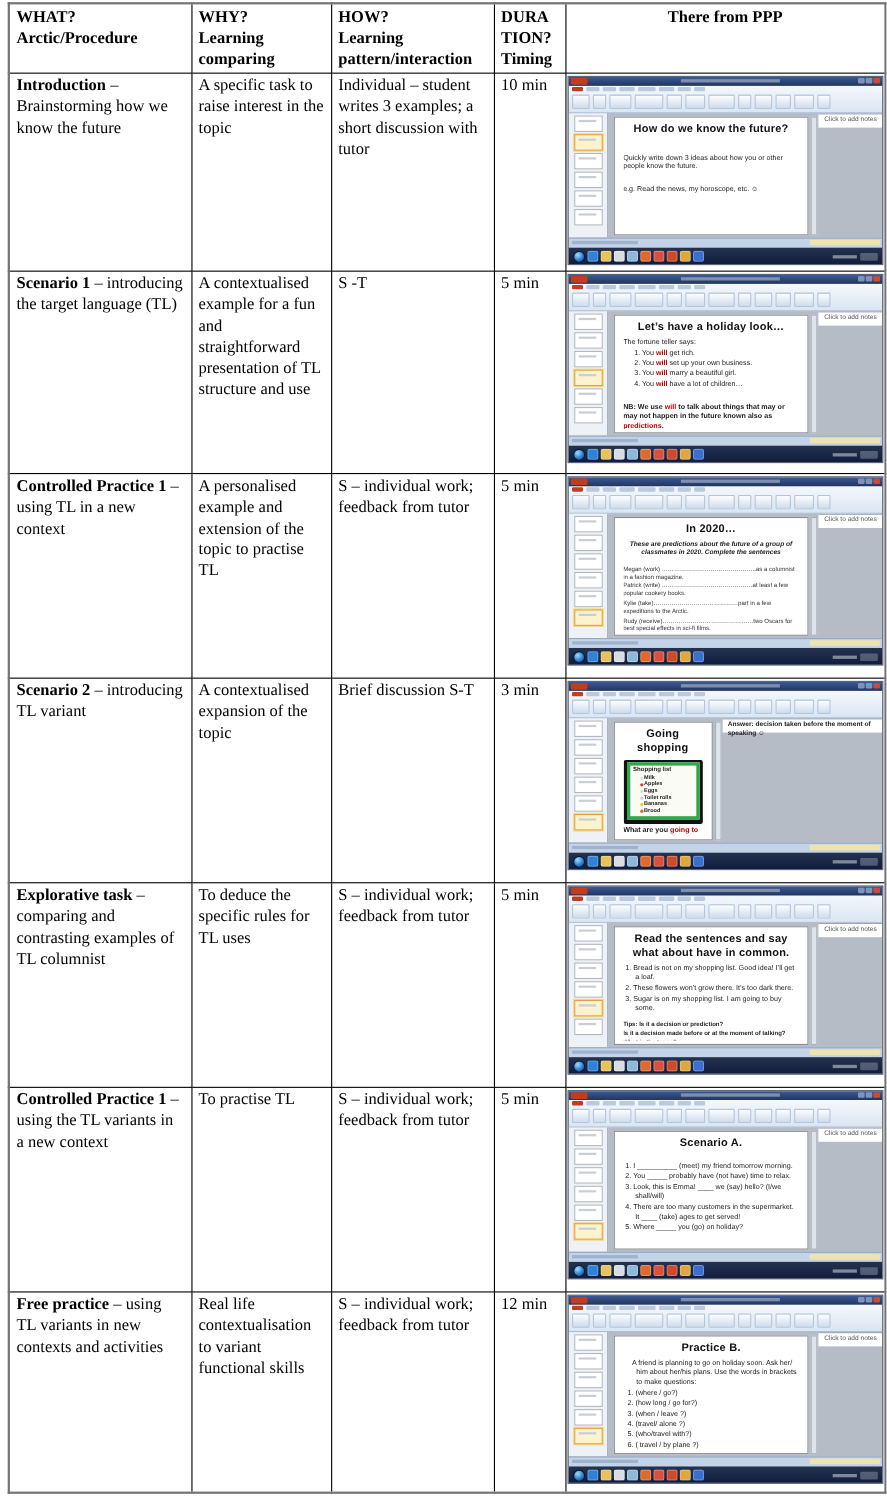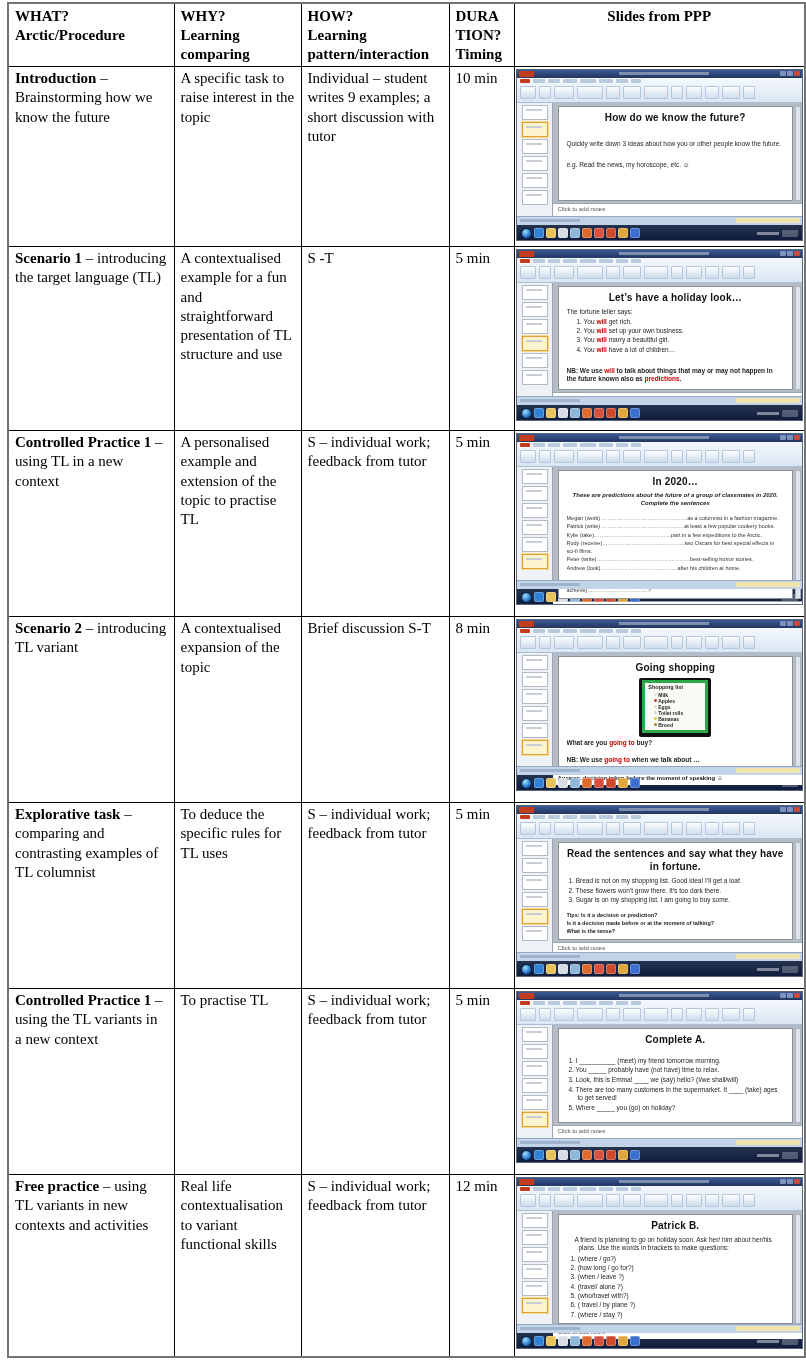--- a/index.html
+++ b/index.html
@@ -34,21 +34,21 @@
   .rtabs{display:flex;gap:3px;height:5px;margin-bottom:2px;}
   .tabsm{height:4px;background:#b9c9de;border-radius:1px;display:inline-block;}
   .tabsm:first-child{background:#c43c1e;}
   .rctrls{display:flex;gap:3px;align-items:flex-start;height:14px;}
   .smudge{height:11px;background:linear-gradient(#fdfeff,#cfdcec);border:1px solid #b4c6dc;border-radius:1px;display:inline-block;}
   .ppt-work{display:flex;height:113px;background:#b6bcc6;}
   .ppt-thumbs{width:36px;background:#eef2f7;border-right:1px solid #9aa4b2;padding:2px 3px;box-sizing:border-box;}
   .thumb{width:24px;height:13px;background:#fff;border:1px solid #b3b9c2;margin:0 0 2px 2px;position:relative;}
   .thumb.active{border:1px solid var(--thumbactive,#e2a13c);background:#fdf3cf;box-shadow:0 0 0 1px #f3d98c;}
   .thumb-line{position:absolute;left:3px;top:3px;width:16px;height:2px;background:#c9ced6;}
-  .ppt-right{flex:1;display:flex;flex-direction:column;min-width:0;}
+  .ppt-right{flex:1;display:flex;flex-direction:row;min-width:0;}
   .ppt-slidewrap{flex:1;position:relative;padding:3px 9px 2px 5px;}
   .ppt-scroll{position:absolute;right:1px;top:3px;bottom:2px;width:6px;background:#dfe4ec;border:1px solid #aab3c0;box-sizing:border-box;}
   .ppt-slide{width:100%;height:100%;background:#fff;border:1px solid #8a8f98;box-sizing:border-box;padding:3px 8px;overflow:hidden;}
   .ppt-notes{height:13px;background:#fff;border-top:1px solid #9aa4b2;font-size:6px;color:#555;padding:2px 5px;box-sizing:border-box;}
   .ppt-notes.nb-notes{font-weight:bold;color:#222;}
   .ppt-status{height:8px;background:#c3d3e8;border-top:1px solid #98a8c0;position:relative;}
   .st-smudge{position:absolute;left:3px;top:2px;width:60px;height:3px;background:#9fb3cd;}
   .st-zoom{position:absolute;right:2px;top:1px;width:64px;height:5px;background:var(--statusright,#efe3ae);border-radius:1px;}
   .ppt-taskbar{height:16px;background:linear-gradient(#26334f,var(--taskbar,#0e1b3c));display:flex;align-items:center;gap:2px;padding:0 4px;box-sizing:border-box;}
   .orb{width:11px;height:11px;border-radius:50%;background:radial-gradient(circle at 35% 30%,#9fe0f9,#2f7fd0 55%,#0b2f73);border:1px solid #051a3c;box-sizing:border-box;}
@@ -107,29 +107,29 @@
           <div>HOW?</div>
           <div>Learning</div>
           <div>pattern/interaction</div>
         </th>
         <th>
           <div>DURA</div>
           <div>TION?</div>
           <div>Timing</div>
         </th>
         <th class="col-slides">
-          <div>Slides from PPP</div>
+          <div>There from PPP</div>
         </th>
       </tr>
   </thead>
   <tbody id="table-body">
       <tr>
     <td><span class="b">Introduction</span><span> – Brainstorming how we know the future</span></td>
     <td>A specific task to raise interest in the topic</td>
-    <td>Individual – student writes 9 examples; a short discussion with tutor</td>
+    <td>Individual – student writes 3 examples; a short discussion with tutor</td>
     <td>10 min</td>
     <td class="slide-cell">
       <div class="ppt">
         <div class="ppt-titlebar">
           <span class="ppt-file"></span>
           <span class="tb-smudge"></span>
           <span class="wbtns">
                 <span class="wbtn"></span>
                 <span class="wbtn"></span>
                 <span class="wbtn close"></span>
@@ -434,21 +434,21 @@
                 <span class="tray-clock"></span>
               </span>
             </div>
       </div>
     </td>
   </tr>
       <tr>
     <td><span class="b">Scenario 2</span><span> – introducing TL variant</span></td>
     <td>A contextualised expansion of the topic</td>
     <td>Brief discussion S-T</td>
-    <td>8 min</td>
+    <td>3 min</td>
     <td class="slide-cell">
       <div class="ppt">
         <div class="ppt-titlebar">
           <span class="ppt-file"></span>
           <span class="tb-smudge"></span>
           <span class="wbtns">
                 <span class="wbtn"></span>
                 <span class="wbtn"></span>
                 <span class="wbtn close"></span>
               </span>
@@ -629,21 +629,21 @@
                   <div class="thumb-line"></div>
                 </div>
                 <div class="thumb">
                   <div class="thumb-line"></div>
                 </div>
               </div>
           <div class="ppt-right">
             <div class="ppt-slidewrap">
               <div class="ppt-slide">
                 <div class="slide-content">
-                      <div class="sl-title"><span>Read the sentences and say what they have in fortune.</span></div>
+                      <div class="sl-title"><span>Read the sentences and say what about have in common.</span></div>
                       <div class="sl-listh"><span>1. Bread is not on my shopping list. Good idea! I’ll get a loaf.</span></div>
                       <div class="sl-listh"><span>2. These flowers won’t grow there. It’s too dark there.</span></div>
                       <div class="sl-listh"><span>3. Sugar is on my shopping list. I am going to buy some.</span></div>
                       <div class="sl-gap"></div>
                       <div class="sl-smallbold"><span>Tips: Is it a decision or prediction?</span></div>
                       <div class="sl-smallbold"><span>Is it a decision made before or at the moment of talking?</span></div>
                       <div class="sl-smallbold"><span>What is the tense?</span></div>
                     </div>
               </div>
               <div class="ppt-scroll"></div>
@@ -734,21 +734,21 @@
                   <div class="thumb-line"></div>
                 </div>
                 <div class="thumb active">
                   <div class="thumb-line"></div>
                 </div>
               </div>
           <div class="ppt-right">
             <div class="ppt-slidewrap">
               <div class="ppt-slide">
                 <div class="slide-content">
-                      <div class="sl-title"><span>Complete A.</span></div>
+                      <div class="sl-title"><span>Scenario A.</span></div>
                       <div class="sl-gap"></div>
                       <div class="sl-listh"><span>1. I __________ (meet) my friend tomorrow morning.</span></div>
                       <div class="sl-listh"><span>2. You _____ probably  have (not have) time to relax.</span></div>
                       <div class="sl-listh"><span>3. Look, this is Emma! ____ we (say) hello? (I/we shall/will)</span></div>
                       <div class="sl-listh"><span>4. There are too many customers in the supermarket. It ____ (take) ages to get served!</span></div>
                       <div class="sl-listh"><span>5. Where _____ you (go) on holiday?</span></div>
                     </div>
               </div>
               <div class="ppt-scroll"></div>
             </div>
@@ -838,21 +838,21 @@
                   <div class="thumb-line"></div>
                 </div>
                 <div class="thumb active">
                   <div class="thumb-line"></div>
                 </div>
               </div>
           <div class="ppt-right">
             <div class="ppt-slidewrap">
               <div class="ppt-slide">
                 <div class="slide-content">
-                      <div class="sl-title"><span>Patrick B.</span></div>
+                      <div class="sl-title"><span>Practice B.</span></div>
                       <div class="sl-bodyh"><span>A friend is planning to go on holiday soon. Ask her/ him about her/his plans. Use the words in brackets to make questions:</span></div>
                       <div class="sl-listt"><span>1. (where / go?)</span></div>
                       <div class="sl-listt"><span>2. (how long / go for?)</span></div>
                       <div class="sl-listt"><span>3. (when / leave ?)</span></div>
                       <div class="sl-listt"><span>4.  (travel/ alone ?)</span></div>
                       <div class="sl-listt"><span>5. (who/travel with?)</span></div>
                       <div class="sl-listt"><span>6. ( travel / by plane ?)</span></div>
                       <div class="sl-listt"><span>7. (where / stay ?)</span></div>
                     </div>
               </div>

